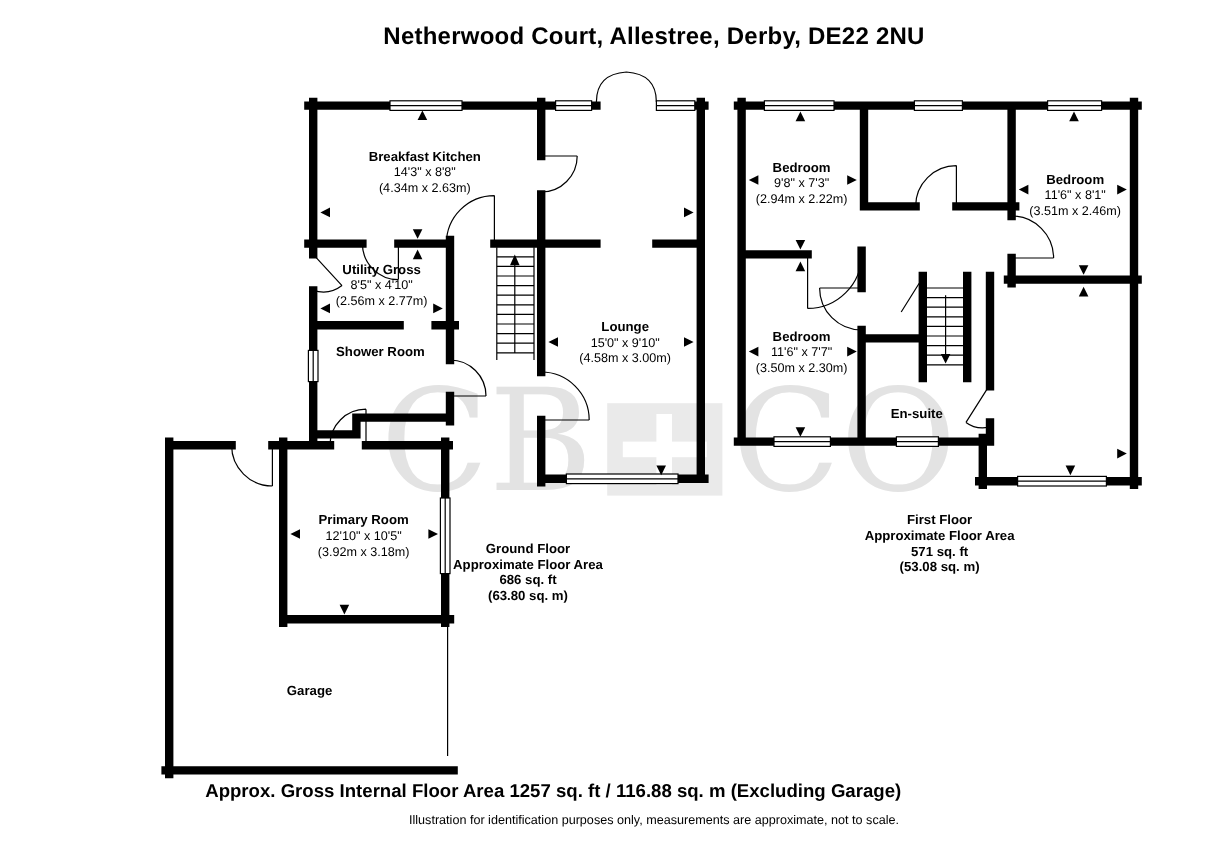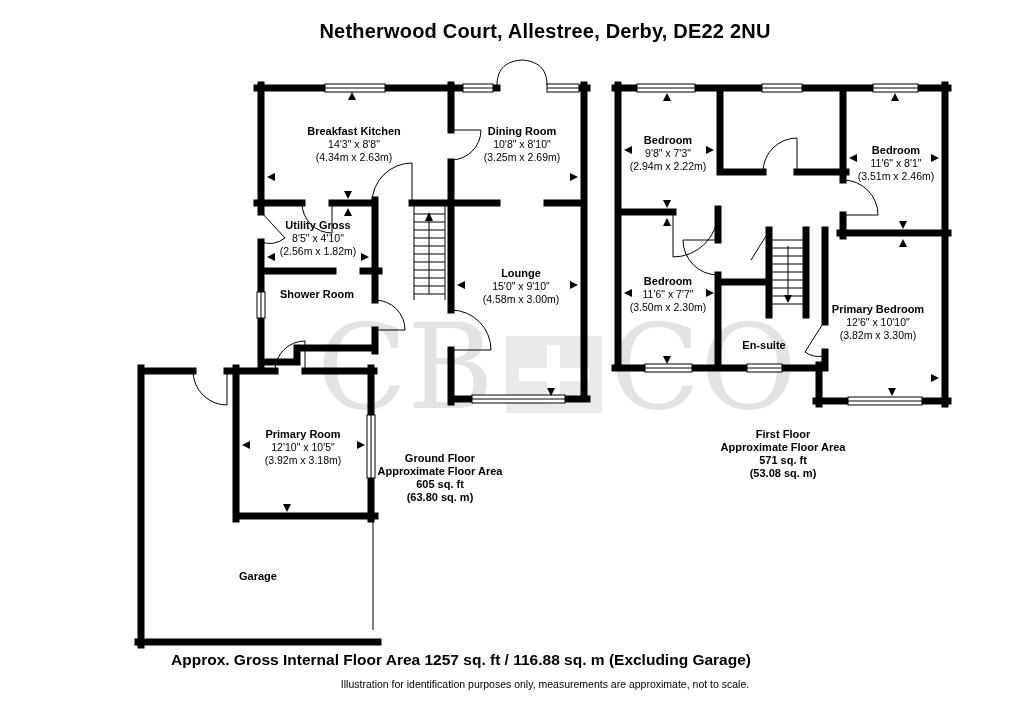--- a/index.html
+++ b/index.html
@@ -199,29 +199,24 @@
       <polygon class="arr" points="904,378 896,374 896,382"></polygon>
       <polygon class="arr" points="857,396 853,388 861,388"></polygon>
     </g>
   </svg>
 
   <div class="rlabel" style="left:319px;top:125px">
     <div class="rname">Breakfast Kitchen</div>
     <div class="rdim">14'3" x 8'8"</div>
     <div class="rdim">(4.34m x 2.63m)</div>
   </div>
-  <div class="rlabel" style="left:487px;top:125px">
-    <div class="rname">Dining Room</div>
-    <div class="rdim">10'8" x 8'10"</div>
-    <div class="rdim">(3.25m x 2.69m)</div>
-  </div>
   <div class="rlabel" style="left:283px;top:219px">
     <div class="rname">Utility Gross</div>
     <div class="rdim">8'5" x 4'10"</div>
-    <div class="rdim">(2.56m x 1.82m)</div>
+    <div class="rdim">(2.56m x 2.77m)</div>
   </div>
   <div class="rlabel" style="left:282px;top:288px">
     <div class="rname">Shower Room</div>
   </div>
   <div class="rlabel" style="left:486px;top:267px">
     <div class="rname">Lounge</div>
     <div class="rdim">15'0" x 9'10"</div>
     <div class="rdim">(4.58m x 3.00m)</div>
   </div>
   <div class="rlabel" style="left:268px;top:428px">
@@ -229,46 +224,41 @@
     <div class="rdim">12'10" x 10'5"</div>
     <div class="rdim">(3.92m x 3.18m)</div>
   </div>
   <div class="rlabel" style="left:223px;top:570px">
     <div class="rname">Garage</div>
   </div>
 
   <div class="flabel" style="left:405px;top:452px">
     <div>Ground Floor</div>
     <div>Approximate Floor Area</div>
-    <div>605 sq. ft</div>
+    <div>686 sq. ft</div>
     <div>(63.80 sq. m)</div>
   </div>
 
   <div class="rlabel" style="left:633px;top:134px">
     <div class="rname">Bedroom</div>
     <div class="rdim">9'8" x 7'3"</div>
     <div class="rdim">(2.94m x 2.22m)</div>
   </div>
   <div class="rlabel" style="left:861px;top:144px">
     <div class="rname">Bedroom</div>
     <div class="rdim">11'6" x 8'1"</div>
     <div class="rdim">(3.51m x 2.46m)</div>
   </div>
   <div class="rlabel" style="left:633px;top:275px">
     <div class="rname">Bedroom</div>
     <div class="rdim">11'6" x 7'7"</div>
     <div class="rdim">(3.50m x 2.30m)</div>
   </div>
   <div class="rlabel" style="left:729px;top:339px">
     <div class="rname">En-suite</div>
-  </div>
-  <div class="rlabel" style="left:843px;top:303px">
-    <div class="rname">Primary Bedroom</div>
-    <div class="rdim">12'6" x 10'10"</div>
-    <div class="rdim">(3.82m x 3.30m)</div>
   </div>
 
   <div class="flabel" style="left:748px;top:428px">
     <div>First Floor</div>
     <div>Approximate Floor Area</div>
     <div>571 sq. ft</div>
     <div>(53.08 sq. m)</div>
   </div>
 
   <div class="footer-1">Approx. Gross Internal Floor Area 1257 sq. ft / 116.88 sq. m (Excluding Garage)</div>

